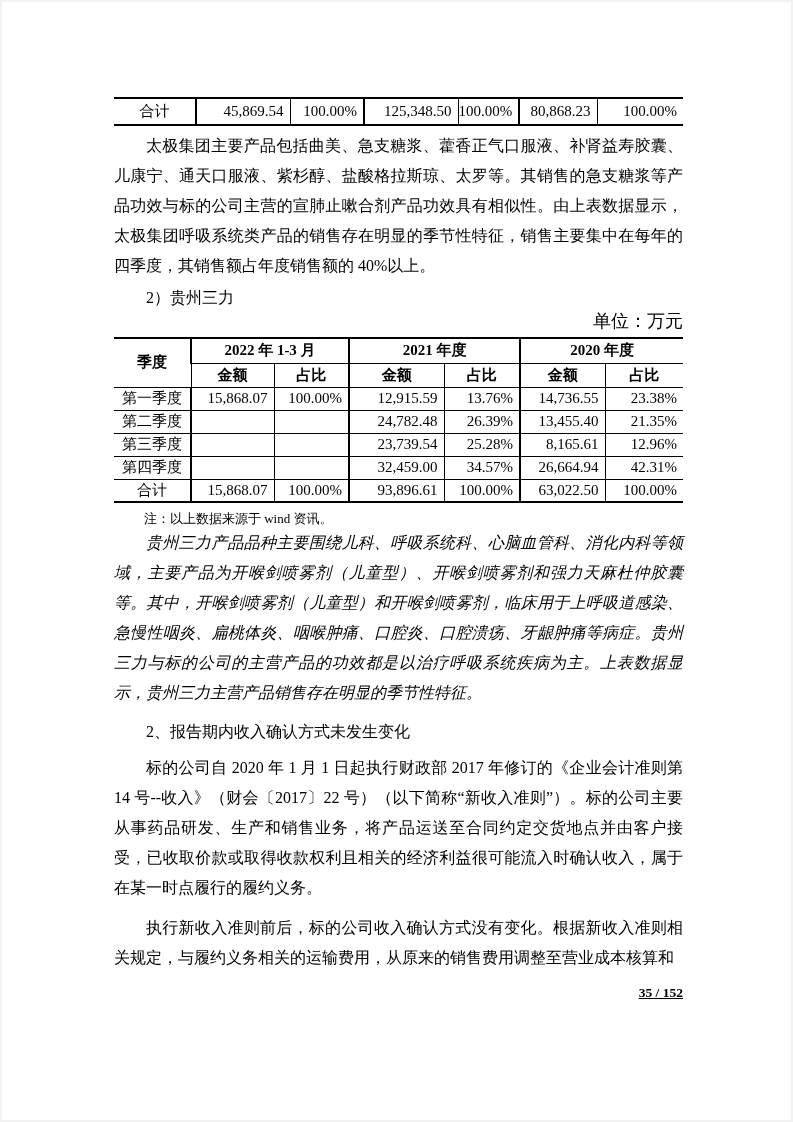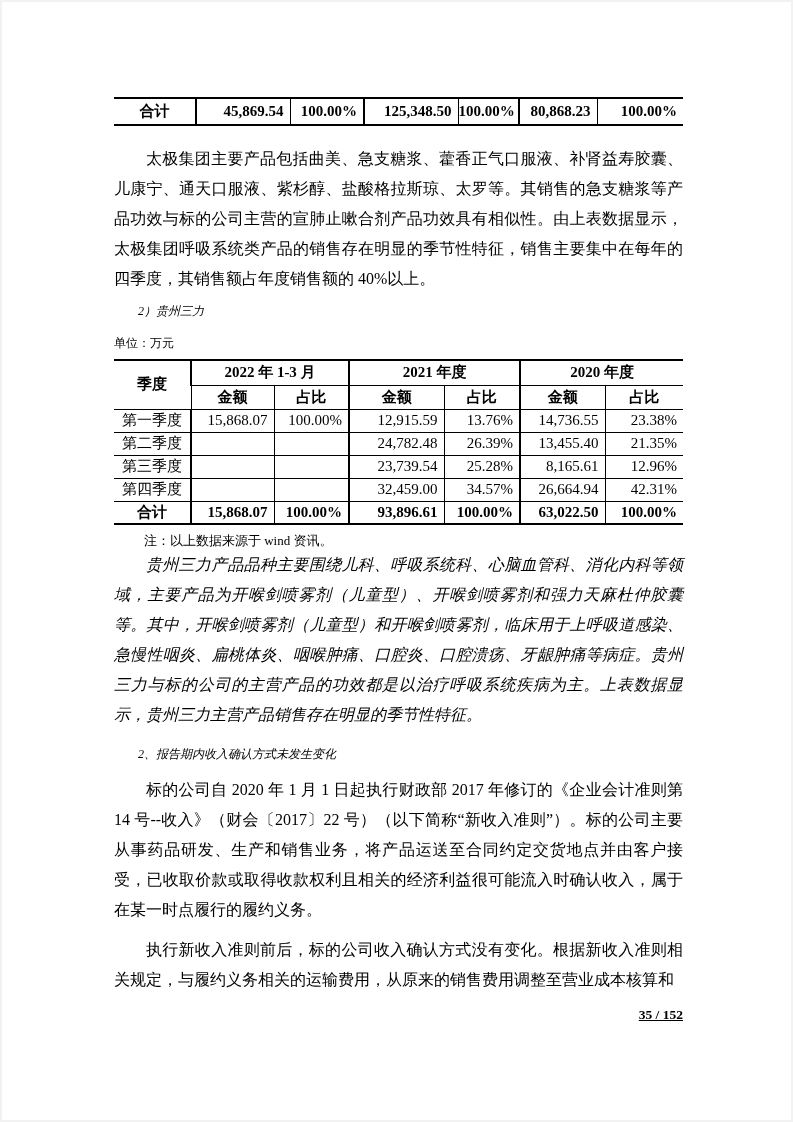--- a/index.html
+++ b/index.html
@@ -34,21 +34,21 @@
     border: 1px solid #000;
     font-size: 15px;
     overflow: hidden;
     white-space: nowrap;
   }
   .doc-table tr > *:first-child { border-left: none; }
   .doc-table tr > *:last-child  { border-right: none; }
   .doc-table th { font-weight: bold; text-align: center; }
   .doc-table td.label { text-align: center; }
   .doc-table td.num   { text-align: right; padding-right: 6px; }
-  .doc-table .total td { font-weight: bold; }
+  .doc-table .total td { font-weight: normal; }
   .doc-table .gb { border-left: 2px solid #000; }
 
   .top-table { margin-top: 95px; }
   .top-table td { height: 27px; }
 
   .quarter-table { margin-top: 6px; }
   .quarter-table thead tr.g-row th { height: 25px; }
   .quarter-table thead tr.s-row th { height: 24px; }
   .quarter-table tbody td { height: 23px; }
 
@@ -59,39 +59,38 @@
     line-height: 18px;
     text-indent: 2.3em;
   }
   .para {
     font-size: 16px;
     line-height: 30px;
     text-align: justify;
     text-justify: inter-ideograph;
     text-indent: 2em;
   }
-  .para-taiji   { margin-top: 18px; }
+  .para-taiji   { margin-top: 5px; }
   .para-guizhou { margin-top: 0px; font-style: italic; }
   .para-std     { margin-top: 9px; }
   .para-nochg   { margin-top: 10px; }
 
   .subheading {
-    font-size: 12px;
+    font-size: 16px;
     line-height: 24px;
     text-indent: 2em;
-    font-style: italic;
   }
   .h-guizhou { margin-top: 5px; }
   .h-revenue { margin-top: 12px; }
 
   .unit-label {
-    margin-top: 10px;
-    font-size: 12px;
+    margin-top: 1px;
+    font-size: 18px;
     line-height: 20px;
-    text-align: left;
+    text-align: right;
   }
   .page-footer {
     margin-top: 12px;
     font-size: 13.5px;
     font-weight: bold;
     text-align: right;
     text-decoration: underline;
   }
 </style>
 </head>

